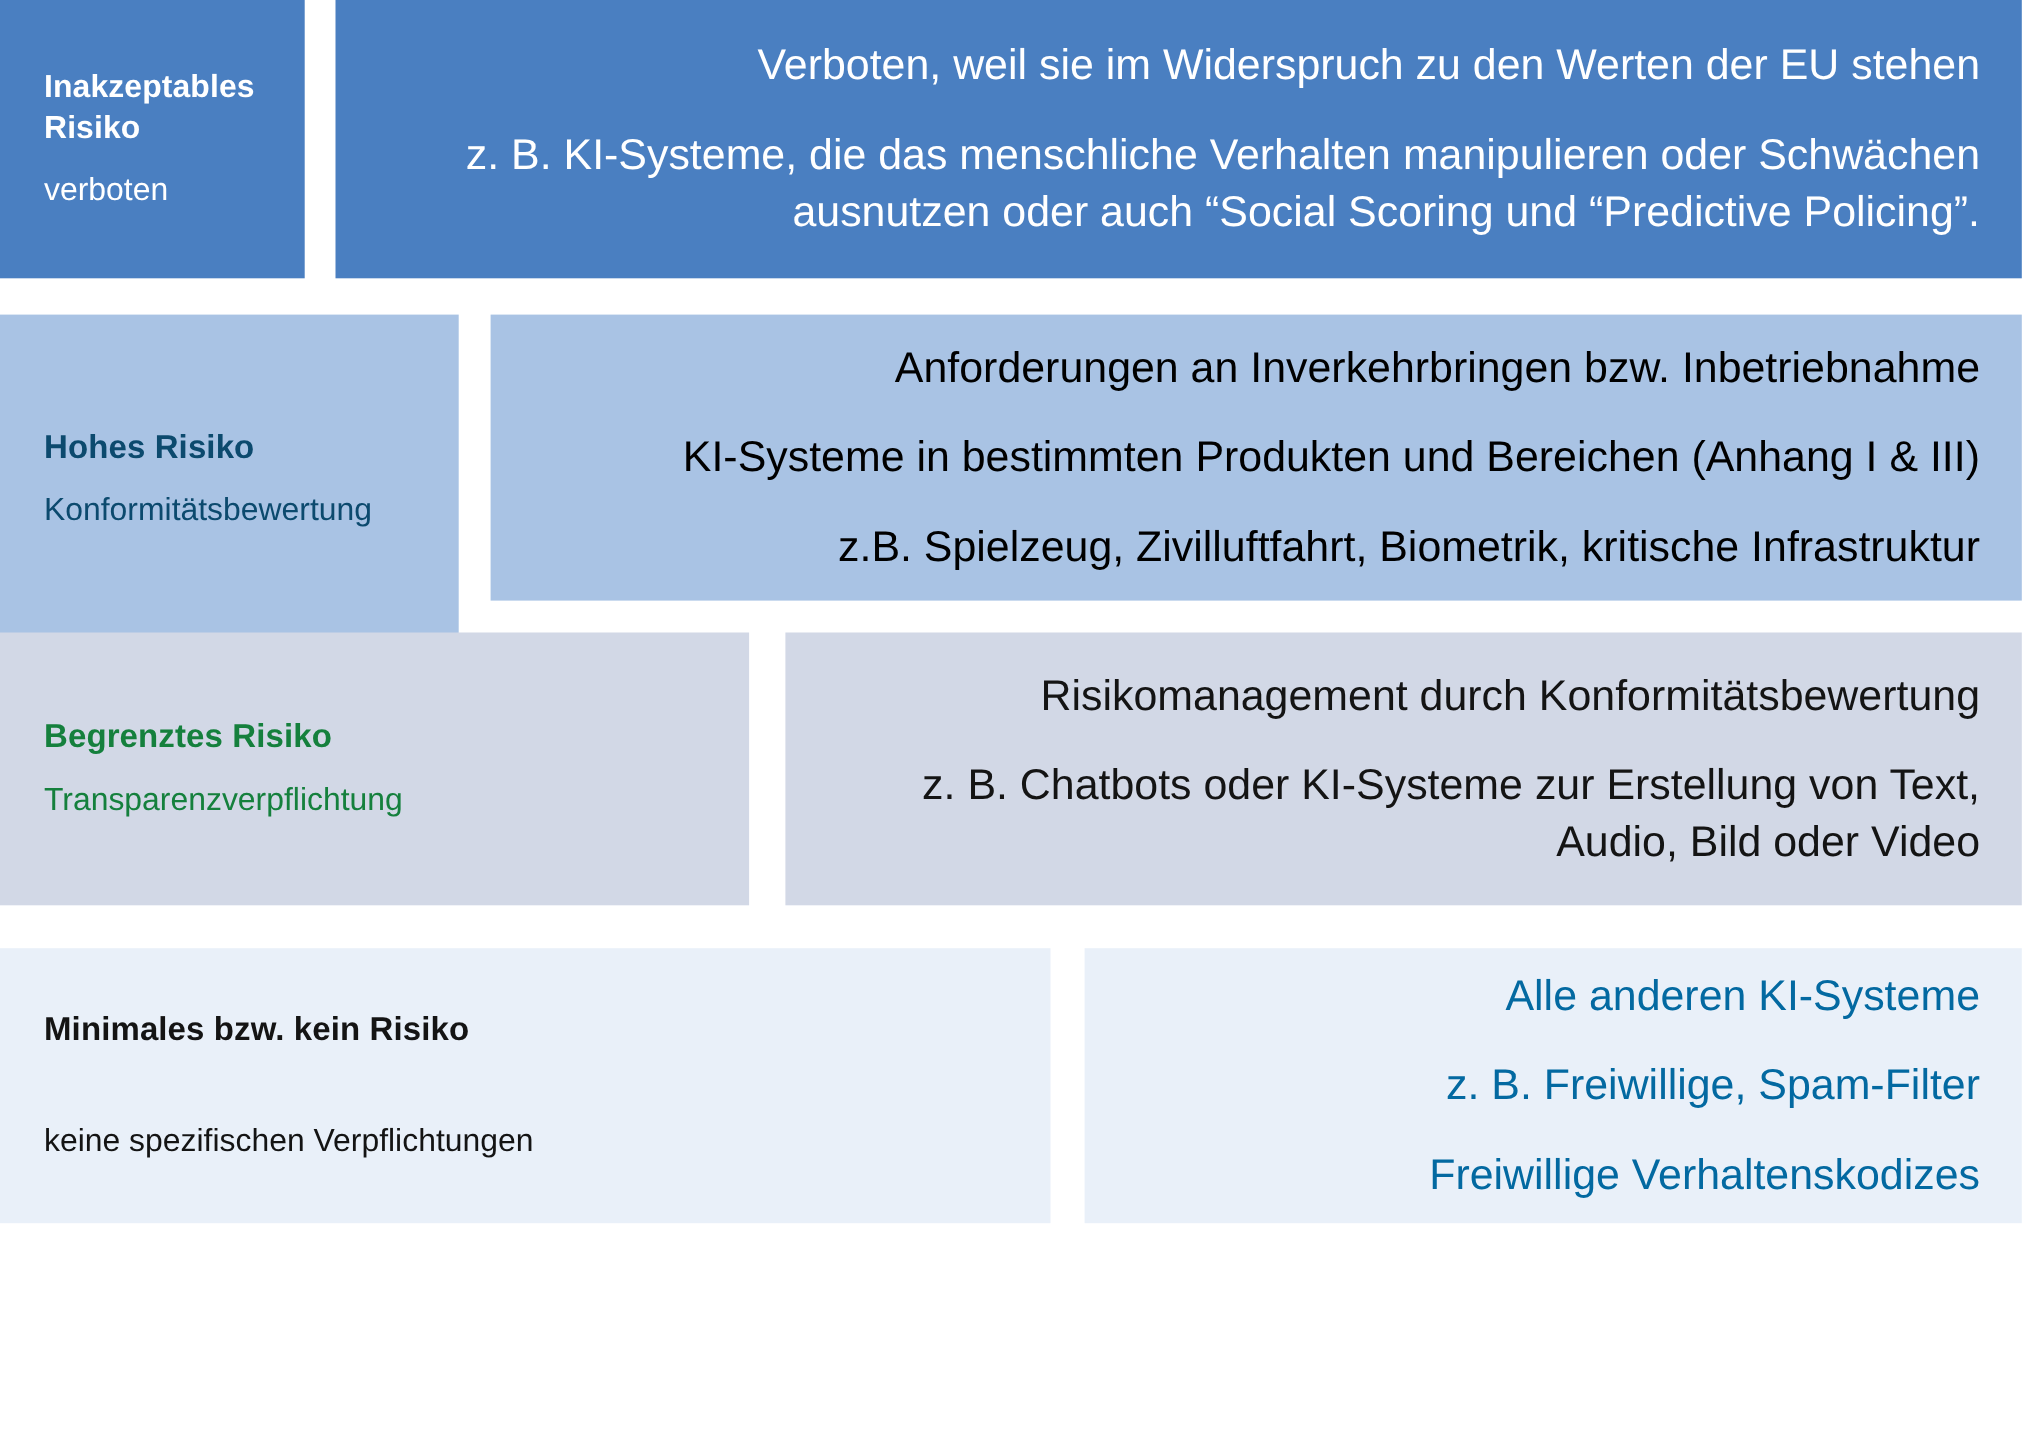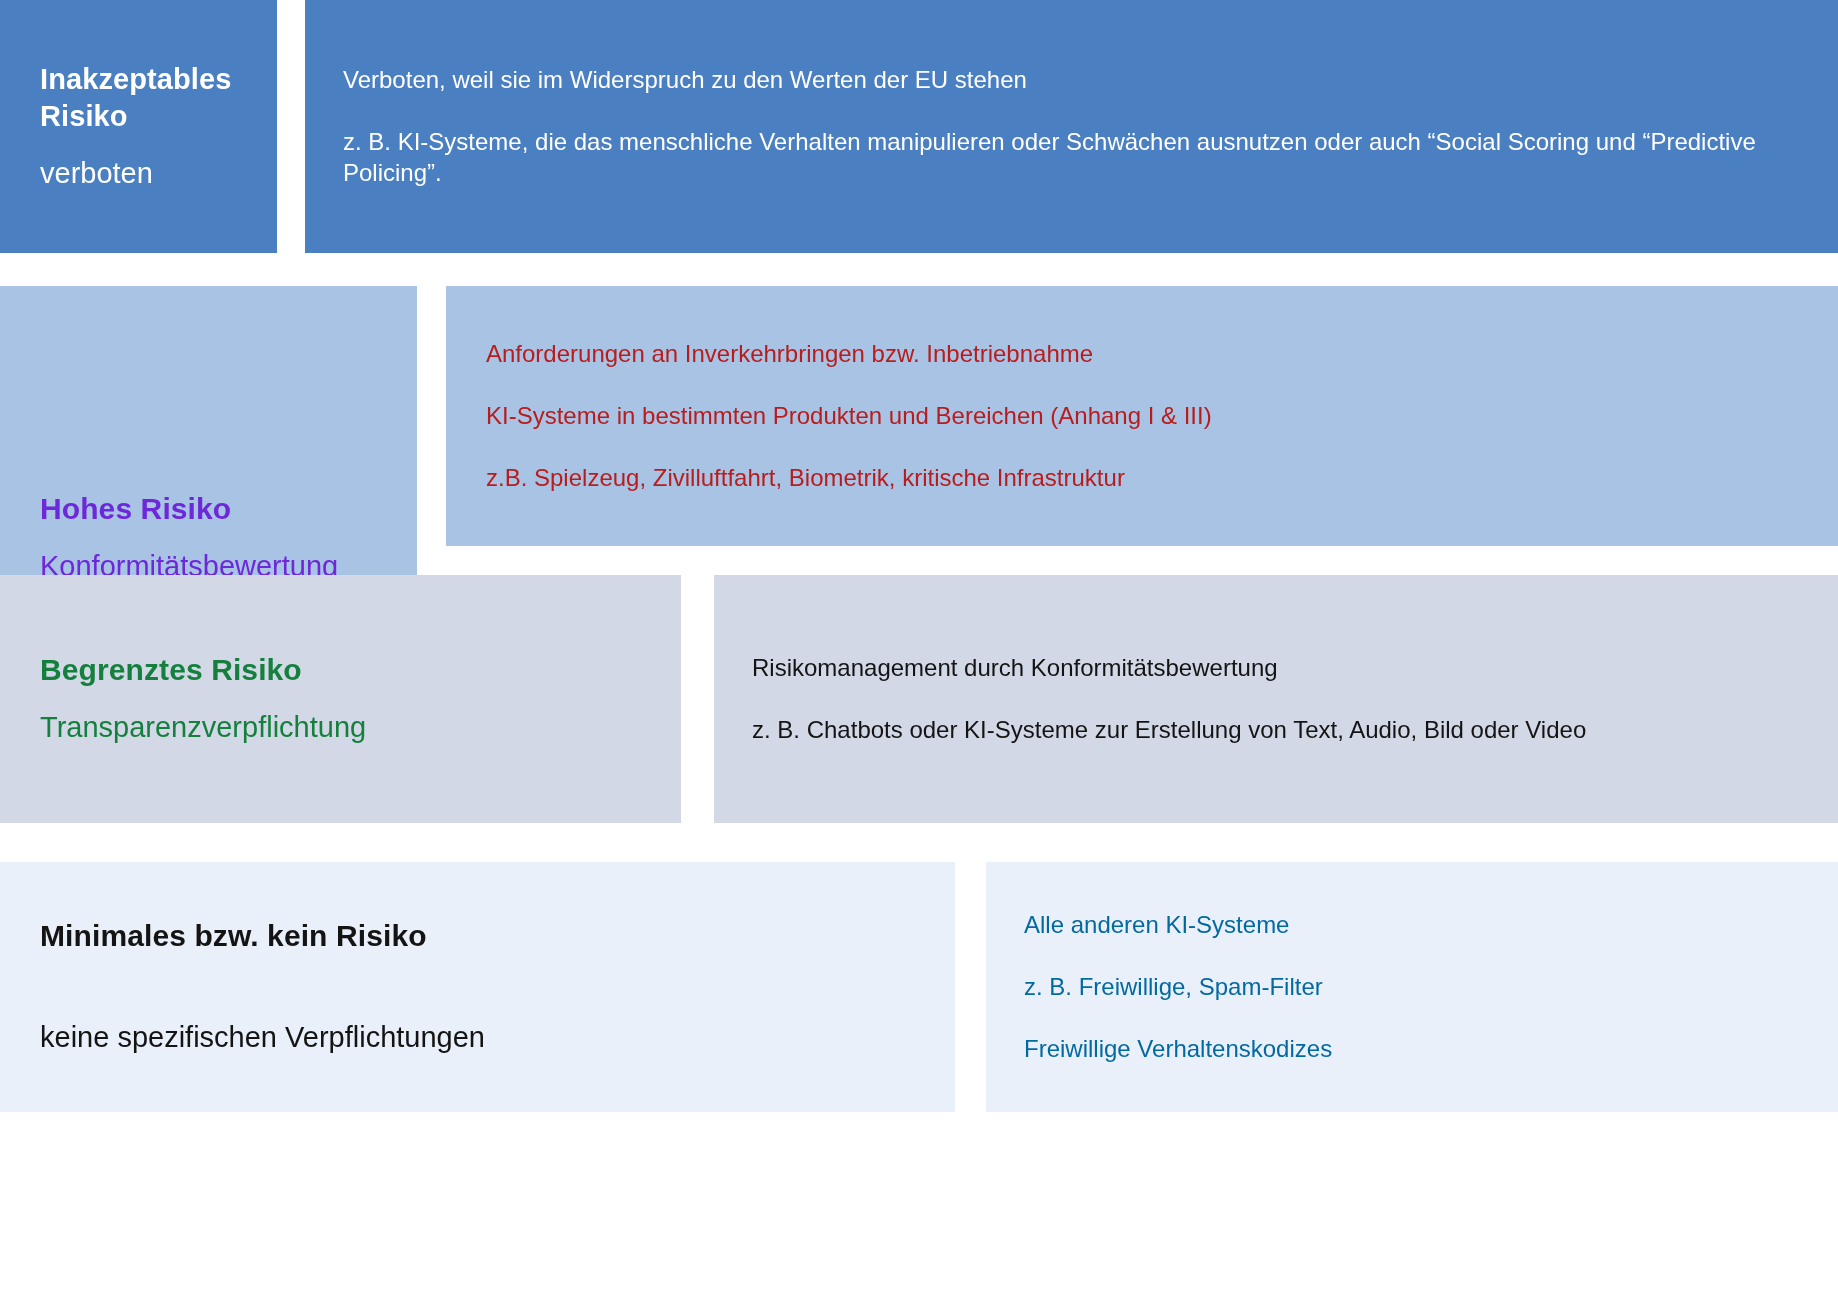--- a/index.html
+++ b/index.html
@@ -42,22 +42,23 @@
     line-height: 1.28;
     letter-spacing: 0.1px;
   }
   .label-sub {
     font-weight: normal;
     font-size: 29px;
     line-height: 1.3;
     margin-top: 20px;
   }
   .desc-line {
-    font-size: 24px;
+    font-size: 39px;
     line-height: 1.32;
+    text-align: right;
   }
   .desc-line + .desc-line {
     margin-top: 30px;
   }
 
   
   #row1 { top: 0px; height: 253px; }
   #row1-label {
     left: 0px; top: 0px; width: 277px; height: 253px;
     background: #4a7fc1; color: #ffffff;
@@ -65,25 +66,25 @@
   #row1-label .label-title { font-size: 29px; }
   #row1-desc {
     left: 305px; top: 0px; width: 1533px; height: 253px;
     background: #4a7fc1; color: #ffffff;
   }
 
   
   #row2 { top: 286px; height: 251px; }
   #row2-label {
     left: 0px; top: 0px; width: 417px; height: 300px;
-    background: #a9c3e4; color: #6d28d9; justify-content: flex-end;
+    background: #a9c3e4; color: #0c4a6e;
   }
   #row2-desc {
     left: 446px; top: 0px; width: 1392px; height: 260px;
-    background: #a9c3e4; color: #b91c1c; padding-left: 40px;
+    background: #a9c3e4; color: #000000; padding-left: 40px;
   }
 
   
   #row3 { top: 575px; height: 248px; }
   #row3-label {
     left: 0px; top: 0px; width: 681px; height: 248px;
     background: #d2d8e6; color: #15803d;
   }
   #row3-desc {
     left: 714px; top: 0px; width: 1124px; height: 248px;

